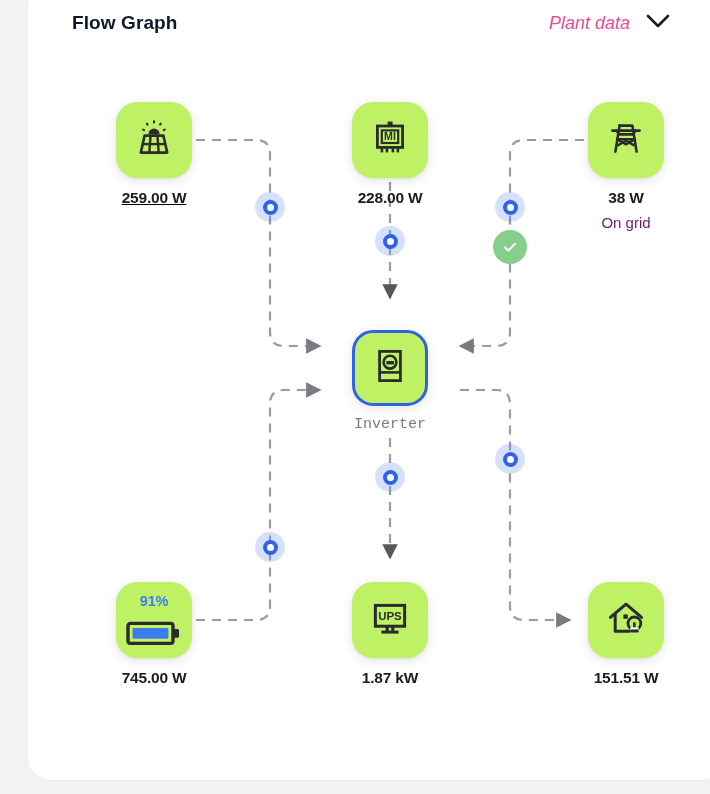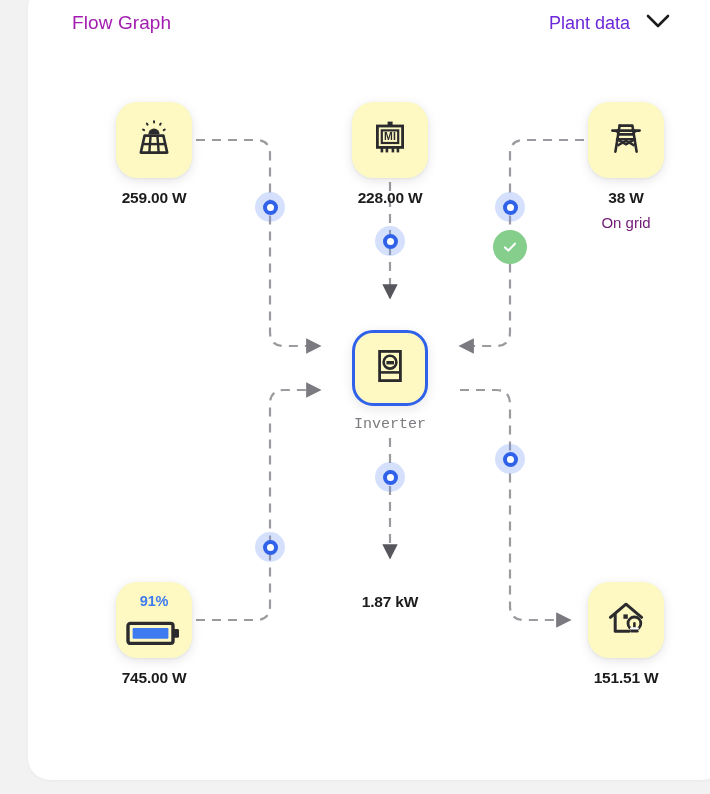--- a/index.html
+++ b/index.html
@@ -33,38 +33,40 @@
     left: 44px;
     top: 22px;
     width: 640px;
     height: 30px;
   }
   .card-title {
     position: absolute;
     left: 0;
     top: 0;
     font-size: 19px;
-    color: #a21caf;
+    color: #0f172a;
     line-height: 30px;
     letter-spacing: 0.1px;
+    font-weight: bold;
   }
   .header-select {
     position: absolute;
     right: 42px;
     top: 0;
     height: 30px;
     display: flex;
     align-items: center;
     gap: 16px;
     cursor: pointer;
   }
   .header-select-label {
     font-size: 18px;
-    color: #6d28d9;
+    color: #ec4899;
     line-height: 30px;
+    font-style: italic;
   }
   .chev {
     display: block;
   }
 
   
   .graph {
     position: absolute;
     left: 0;
     top: 0;
@@ -83,21 +85,21 @@
   
   .node {
     position: absolute;
     width: 120px;
     text-align: center;
   }
   .tile {
     width: 76px;
     height: 76px;
     margin: 0 auto;
-    background: #fef9c3;
+    background: #bef264;
     border-radius: 21px;
     box-shadow: 0 3px 12px rgba(16,24,40,0.10), 0 1px 3px rgba(16,24,40,0.06);
     display: flex;
     align-items: center;
     justify-content: center;
     position: relative;
     box-sizing: border-box;
   }
   .tile.selected {
     border: 3px solid #2f62e8;
@@ -227,21 +229,21 @@
       <div class="dot" style="left:482px; top:221px;"></div>
       <div class="check" style="left:482px; top:261px;">
         <svg width="18" height="18" viewBox="0 0 18 18">
           <path d="M4 9.4 L7.4 12.6 L14 5.6" fill="none" stroke="#ffffff" stroke-width="2.1" stroke-linecap="round" stroke-linejoin="round"></path>
         </svg>
       </div>
       <div class="dot" style="left:242px; top:561px;"></div>
       <div class="dot" style="left:362px; top:491px;"></div>
       <div class="dot" style="left:482px; top:473px;"></div>
 
-      <div class="node" style="left:66px; top:116px;">
+      <div class="node" style="left:66px; top:116px;text-decoration:underline;">
         <div class="tile">
           <span>
             <svg width="42" height="42" viewBox="0 0 42 42">
               <g fill="#2b2b2e">
                 <rect x="13.2" y="5.4" width="2" height="3.4" rx="1" transform="rotate(-30 14.2 7.1)"></rect>
                 <rect x="26.4" y="5.4" width="2" height="3.4" rx="1" transform="rotate(30 27.4 7.1)"></rect>
                 <rect x="20" y="3.2" width="2" height="3.4" rx="1"></rect>
                 <rect x="9.6" y="11.2" width="2" height="3.2" rx="1" transform="rotate(-62 10.6 12.8)"></rect>
                 <rect x="30.2" y="11.2" width="2" height="3.2" rx="1" transform="rotate(62 31.2 12.8)"></rect>
                 <path d="M15.4 17.2 a5.6 5.6 0 0 1 11.2 0 z"></path>
@@ -326,20 +328,33 @@
               <rect x="4" y="5.4" width="45" height="20" rx="2.4" fill="none" stroke="#2b2b2e" stroke-width="3.4"></rect>
               <rect x="49.6" y="11" width="5.4" height="8.8" rx="1.4" fill="#2b2b2e"></rect>
               <rect x="8.6" y="10" width="35.8" height="10.8" rx="1" fill="#3f7bf0"></rect>
             </svg>
           </div>
         </div>
         <div class="node-value">745.00 W</div>
       </div>
 
       <div class="node" style="left:302px; top:596px;">
+        <div class="tile">
+          <span>
+            <svg width="42" height="42" viewBox="0 0 42 42">
+              <rect x="6.4" y="8.4" width="29.2" height="20.8" fill="none" stroke="#2b2b2e" stroke-width="3"></rect>
+              <text x="21" y="23" font-family="'Liberation Sans', sans-serif" font-size="11.4" font-weight="bold" fill="#2b2b2e" text-anchor="middle">UPS</text>
+              <g fill="#2b2b2e">
+                <rect x="16.6" y="29.2" width="3.2" height="5.2"></rect>
+                <rect x="22.2" y="29.2" width="3.2" height="5.2"></rect>
+                <rect x="12.4" y="33.6" width="17.2" height="3"></rect>
+              </g>
+            </svg>
+          </span>
+        </div>
         <div class="node-value">1.87 kW</div>
       </div>
 
       <div class="node" style="left:538px; top:596px;">
         <div class="tile">
           <span>
             <svg width="42" height="42" viewBox="0 0 42 42">
               <path d="M5.4 20.4 L21 7.2 L36.6 20.4" fill="none" stroke="#2b2b2e" stroke-width="3" stroke-linecap="round" stroke-linejoin="round"></path>
               <path d="M10.2 17.6 L10.2 34.2 L24 34.2" fill="none" stroke="#2b2b2e" stroke-width="3" stroke-linecap="round" stroke-linejoin="round"></path>
               <rect x="18.4" y="17.4" width="4.4" height="4.4" fill="#2b2b2e"></rect>

